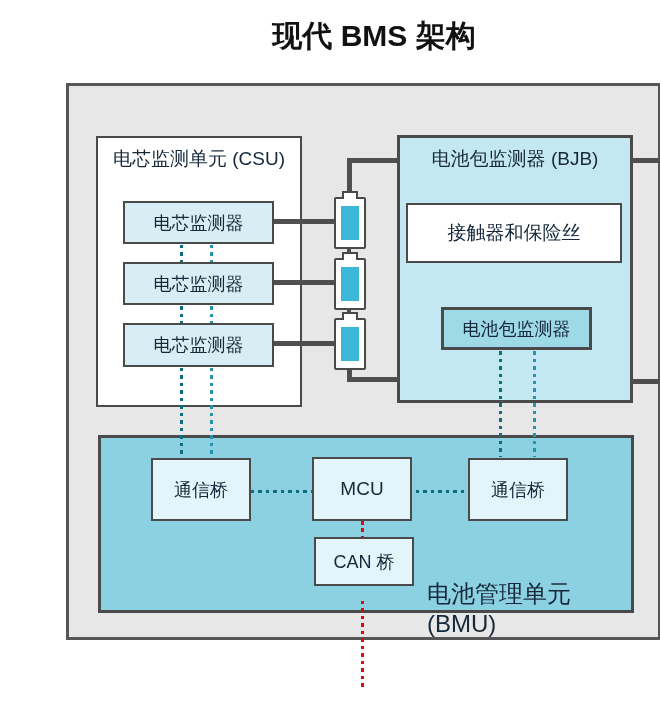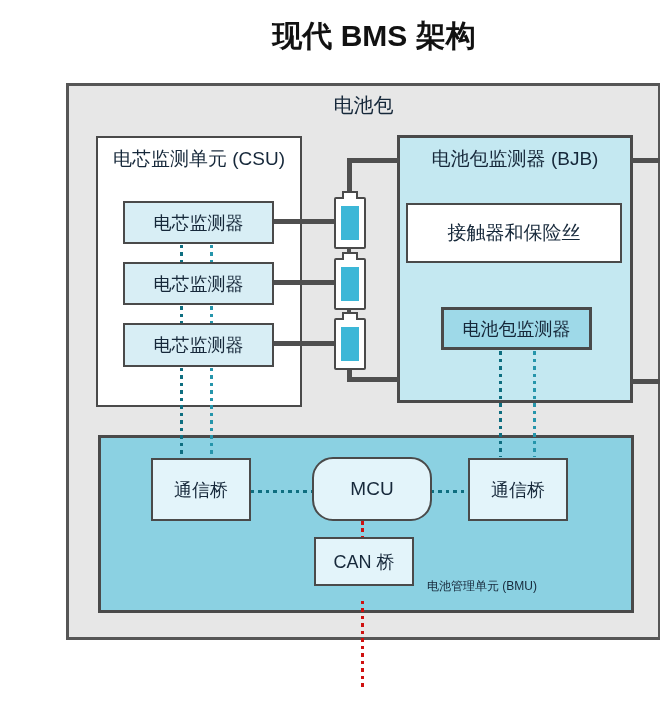--- a/index.html
+++ b/index.html
@@ -20,21 +20,21 @@
   .cell-box   { background:#d8eef5; border:2px solid #4a4a4a; z-index:3;
                 display:flex; align-items:center; justify-content:center; font-size:18px; }
   .bjb-box    { background:#c4e8f1; border:3px solid #4a4a4a; }
   .white-box  { background:#ffffff; border:2px solid #4a4a4a; z-index:3;
                 display:flex; align-items:center; justify-content:center; font-size:19px; }
   .pm-box     { background:#9ed9e8; border:3px solid #4a4a4a; z-index:6;
                 display:flex; align-items:center; justify-content:center; font-size:18px; }
   .bmu-box    { background:#8bd1e2; border:3px solid #4a4a4a; }
   .chip-box   { background:#e3f4fa; border:2px solid #4a4a4a; z-index:6;
                 display:flex; align-items:center; justify-content:center; font-size:18px; }
-  .bmu-label  { font-size:12px; text-align:left; }
+  .bmu-label  { font-size:24px; text-align:left; }
   .wire       { background:#4f4f4f; z-index:2; }
   .hv         { background:#4f4f4f; z-index:5; }
   .vdot-dark  { width:3px; z-index:5;
     background:repeating-linear-gradient(to bottom,#0e6e80 0 3.5px,transparent 3.5px 7.5px); }
   .vdot-light { width:3px; z-index:5;
     background:repeating-linear-gradient(to bottom,#2595ab 0 3.5px,transparent 3.5px 7.5px); }
   .hdot-teal  { height:3px; z-index:5;
     background:repeating-linear-gradient(to right,#0e6e80 0 3.5px,transparent 3.5px 7.5px); }
   .vdot-red   { width:3px; z-index:5;
     background:repeating-linear-gradient(to bottom,#cf1110 0 3.5px,transparent 3.5px 7.5px); }
@@ -45,21 +45,20 @@
                 border-bottom:none; box-sizing:border-box; }
 </style>
 </head>
 <body>
 
 <div class="canvas">
 
   <div class="abs title">现代 BMS 架构</div>
 
   <div class="abs pack-box" style="left:22px; top:83px; width:595px; height:557px;"></div>
-  <div class="abs pack-label">电池包</div>
 
   <div class="abs csu-box" style="left:52px; top:136px; width:206px; height:271px;"></div>
   <div class="abs box-label" style="left:52px; top:146px; width:206px;">电芯监测单元 (CSU)</div>
 
   <div class="abs cell-box" style="left:79px; top:201px; width:151px; height:43px;">
     <span>电芯监测器</span>
   </div>
   <div class="abs cell-box" style="left:79px; top:262px; width:151px; height:43px;">
     <span>电芯监测器</span>
   </div>
@@ -115,21 +114,21 @@
 
   <div class="abs hv" style="left:587px; top:158px; width:65px; height:5px;"></div>
   <div class="abs hv" style="left:587px; top:379px; width:65px; height:5px;"></div>
 
   <div class="abs bmu-box" style="left:54px; top:435px; width:536px; height:178px;"></div>
   <div class="abs bmu-label" style="left:383px; top:578px; width:205px;">电池管理单元 (BMU)</div>
 
   <div class="abs chip-box" style="left:107px; top:458px; width:100px; height:63px;">
     <span>通信桥</span>
   </div>
-  <div class="abs chip-box" style="left:268px; top:457px; width:120px; height:64px; font-size:19px;border-radius:21px;">
+  <div class="abs chip-box" style="left:268px; top:457px; width:100px; height:64px; font-size:19px;">
     <span>MCU</span>
   </div>
   <div class="abs chip-box" style="left:424px; top:458px; width:100px; height:63px;">
     <span>通信桥</span>
   </div>
   <div class="abs chip-box" style="left:270px; top:537px; width:100px; height:49px;">
     <span>CAN 桥</span>
   </div>
 
   <div class="abs hdot-teal" style="left:207px; top:490px; width:61px;"></div>

